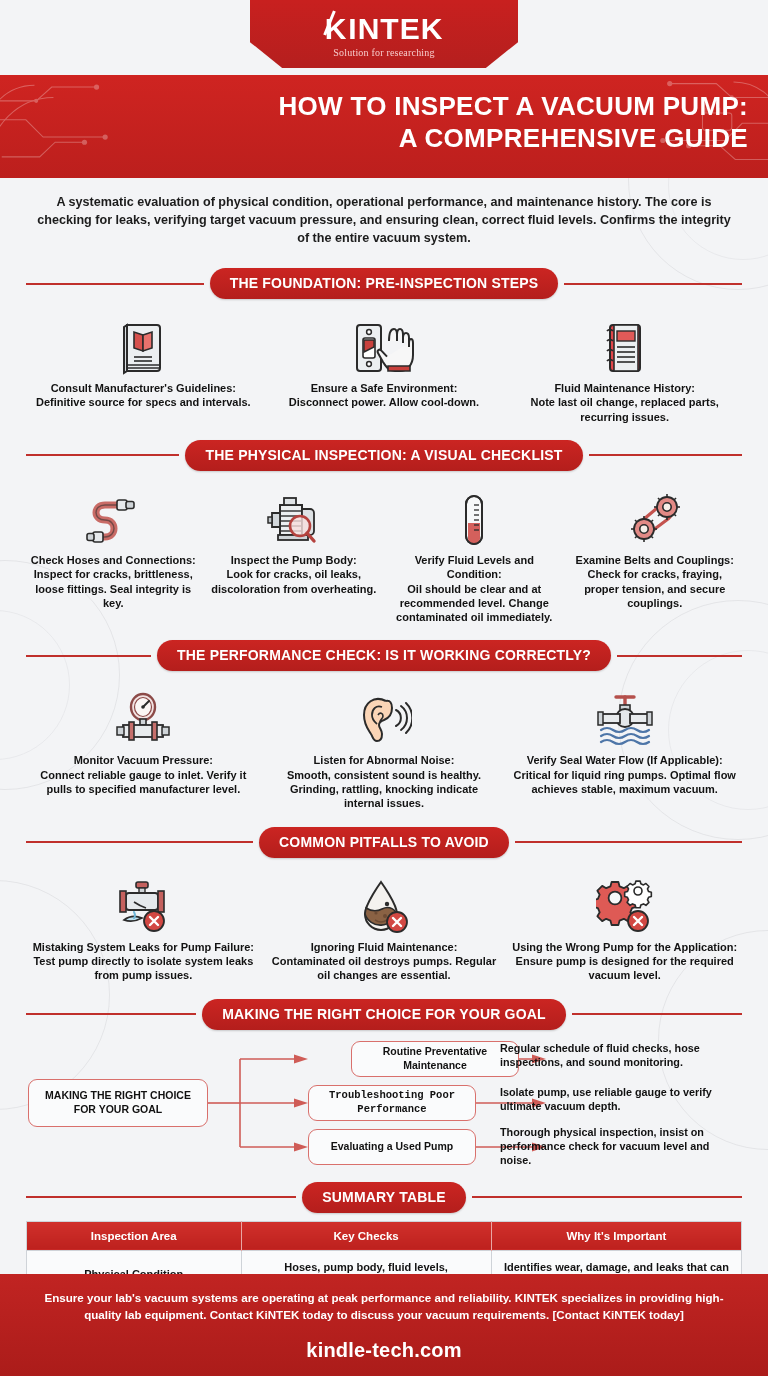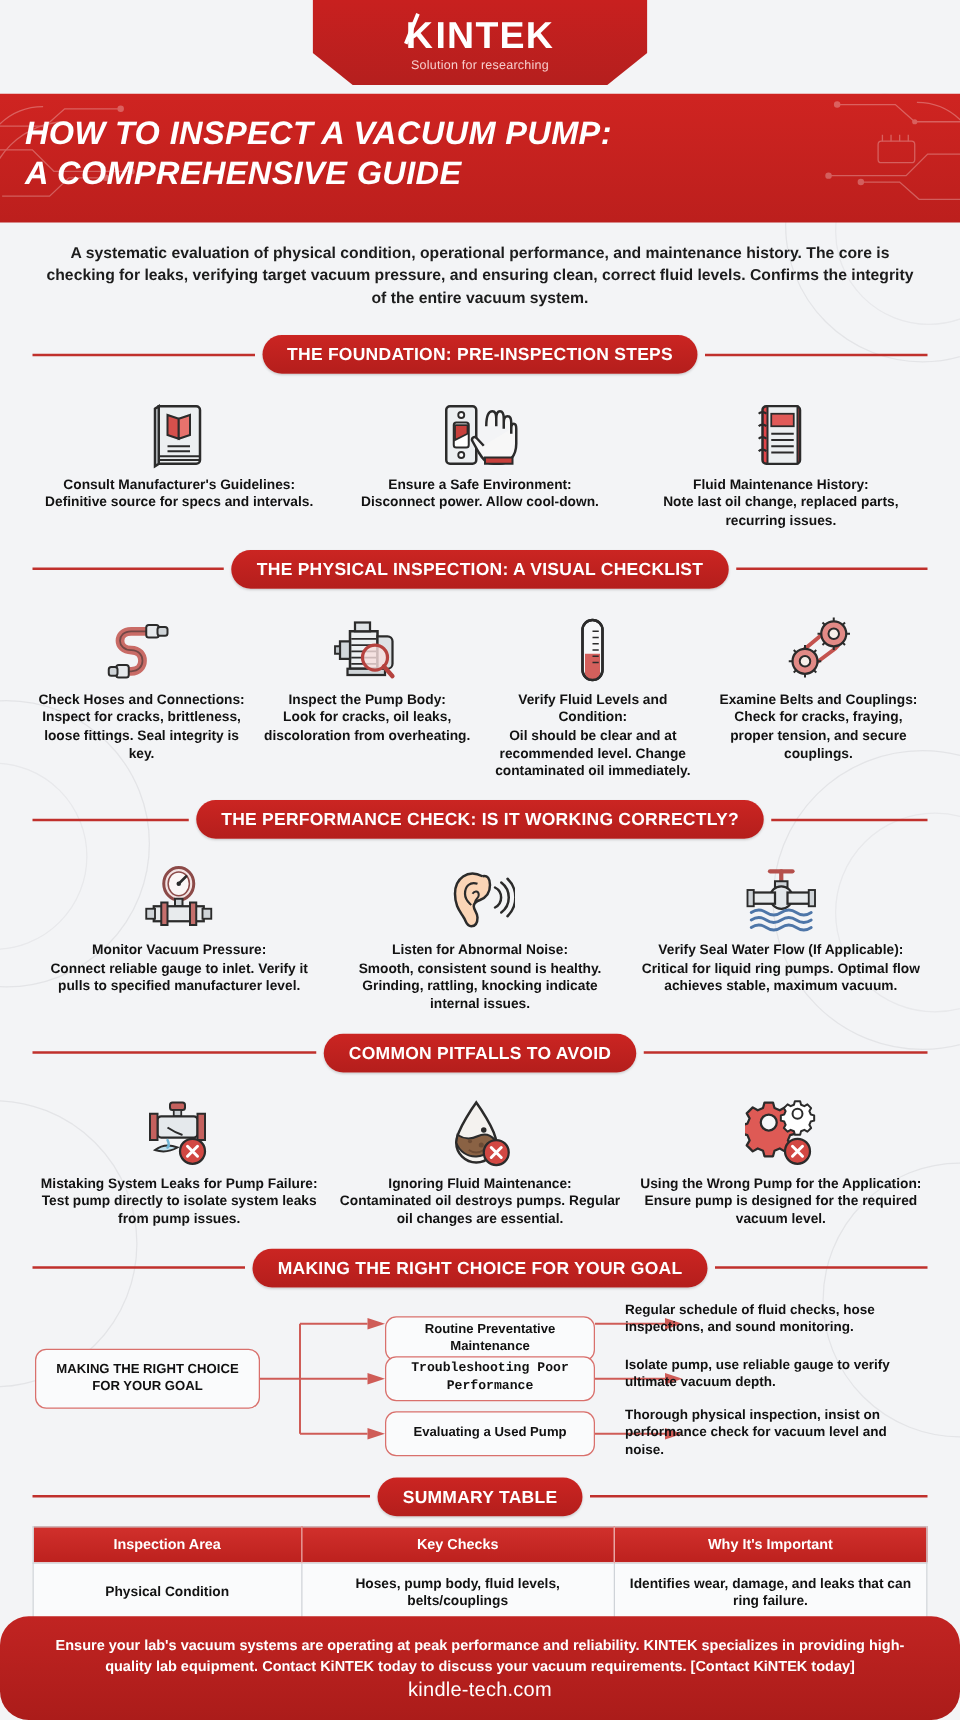--- a/index.html
+++ b/index.html
@@ -74,30 +74,30 @@
     width: 3px;
     height: 26px;
     background: #ffffff;
     transform: rotate(22deg);
   }
   .logo-tag {
     color: #f7cdcc;
     font-size: 10px;
     margin-top: 3px;
     letter-spacing: .2px;
+    font-family: Liberation Serif, serif;
   }
 
   .title-band {
     position: relative;
     background: linear-gradient(180deg,#cf2421 0%, #bc1f1d 100%);
     padding: 16px 20px 24px;
-    text-align: left;
+    text-align: right;
     z-index: 2;
     overflow: hidden;
-    font-style: italic;
   }
   .title-band svg.circuit {
     position: absolute;
     top: 0;
     height: 100%;
     opacity: .28;
   }
   .title-band svg.c-left { left: -10px; }
   .title-band svg.c-right { right: -10px; }
   .title-band h1 {
@@ -220,21 +220,21 @@
     display: flex;
     align-items: center;
     justify-content: center;
     text-align: center;
     font-size: 10.5px;
     font-weight: bold;
     color: #111;
     line-height: 1.25;
     padding: 0 6px;
   }
-  .branch.b1 { top: 13px; }
+  .branch.b1 { top: 1px; margin-left: 43px; }
   .branch.b2 { top: 45px; font-family: Liberation Mono, monospace; }
   .branch.b3 { top: 89px; }
   .outcome {
     position: absolute;
     left: 474px;
     width: 212px;
     font-size: 10.8px;
     font-weight: bold;
     color: #111;
     line-height: 1.3;
@@ -284,31 +284,30 @@
   .footer {
     position: absolute;
     left: 0;
     right: 0;
     bottom: 0;
     background: linear-gradient(180deg,#c12422 0%,#ab1c1a 100%);
     color: #fff;
     text-align: center;
     padding: 16px 34px 14px;
     z-index: 3;
-    border-radius: 23px;
   }
   .footer .ftext {
     font-size: 11.6px;
     font-weight: bold;
     line-height: 1.45;
   }
   .footer .fsite {
-    font-size: 16px;
-    font-weight: normal;
-    margin-top: 1px;
+    font-size: 20px;
+    font-weight: bold;
+    margin-top: 15px;
     letter-spacing: .2px;
   }
 </style>
 </head>
 <body>
 
 <div class="page">
 
   <div class="bg-layer">
     <div class="wm" style="right:-80px;top:70px;width:220px;height:220px;"></div>

